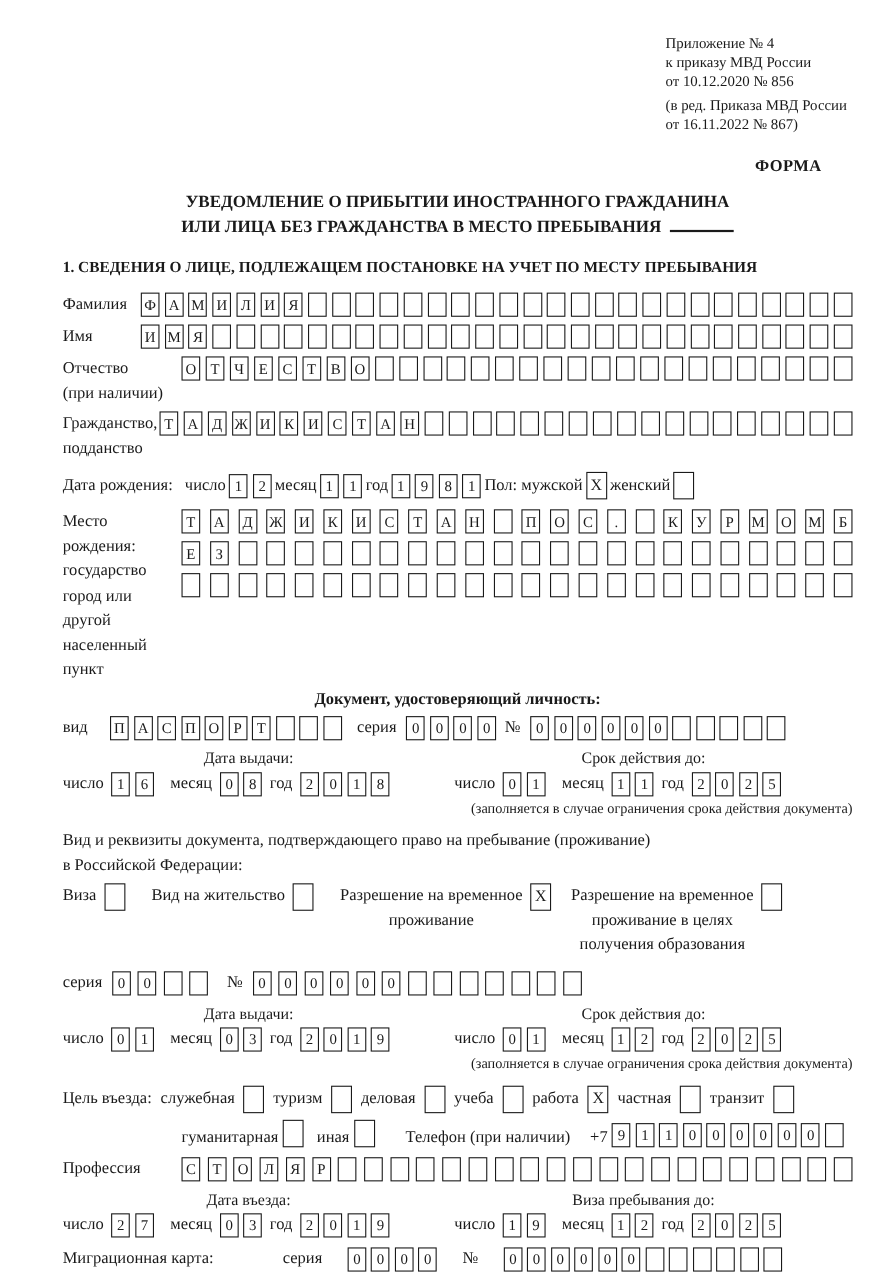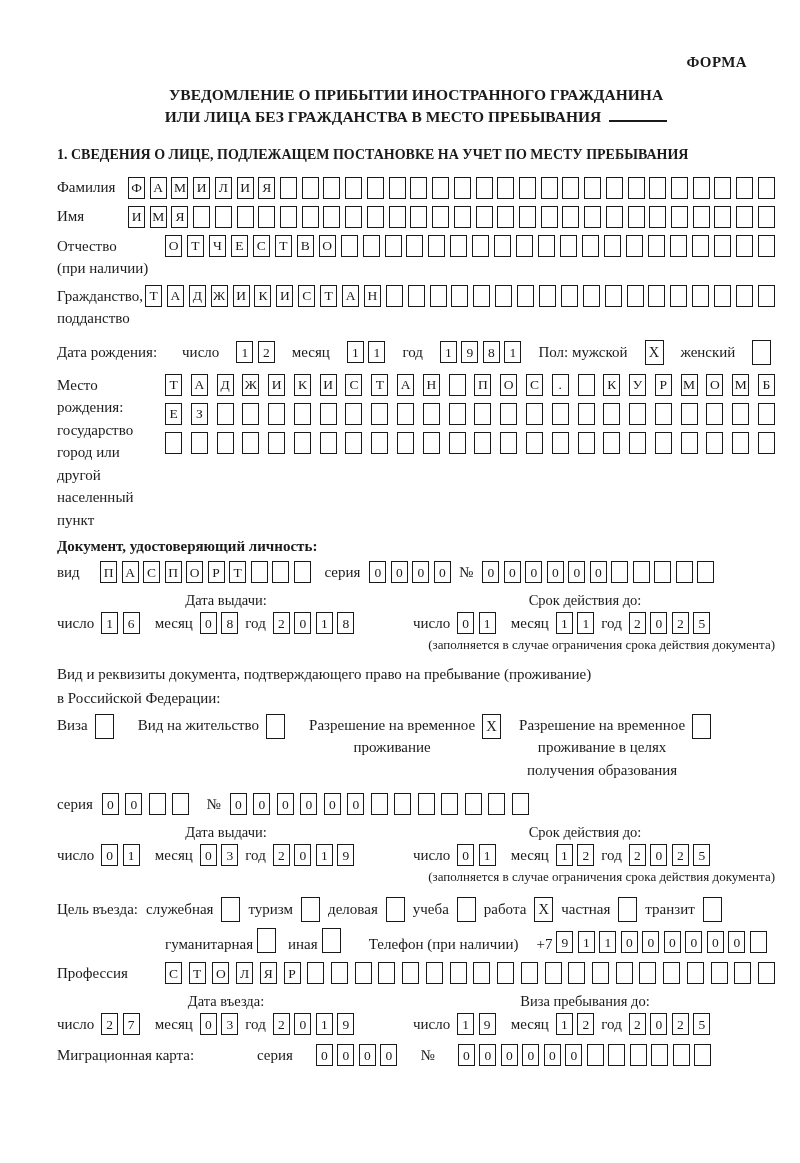--- a/index.html
+++ b/index.html
@@ -31,21 +31,21 @@
   }
   .cb{
     width:19px;height:25px;flex:0 0 19px;box-sizing:border-box;
     border:1.7px solid #1a1a1a;background:#fff;
     display:inline-flex;align-items:center;justify-content:center;
     font-size:14.5px;
   }
   .w71{width:71px;} .w88{width:88px;} .w108{width:108px;} .w43{width:43px;} .w175{width:177px;}
   .mt10{margin-top:10px;} .mt12{margin-top:12px;} .mt14{margin-top:14px;align-items:center;}
   .ml8{margin-left:8px;} .ml14{margin-left:14px;} .ml18{margin-left:18px;} .ml24{margin-left:24px;}
-  .doc-heading{font-weight:bold;margin-top:7px;font-size:15px;}
+  .doc-heading{font-weight:bold;text-align:center;margin-top:7px;font-size:15px;}
   .datesec{display:flex;margin-top:9px;}
   .dcol-l{width:338px;flex:0 0 338px;}
   .dcol-r{flex:1;}
   .dhead{text-align:center;font-size:14.5px;margin-bottom:3px;}
   .dg{display:flex;align-items:center;gap:7px;}
   .dg .mlbl{margin-left:8px;}
   .dnote{font-size:13px;text-align:right;margin-top:3px;white-space:nowrap;}
   .intro{margin-top:10px;line-height:1.55;}
   .optrow{display:flex;align-items:flex-start;margin-top:4px;}
   .opt{display:flex;align-items:flex-start;gap:7px;}
@@ -54,20 +54,27 @@
   .purpose-line{display:flex;align-items:center;gap:8px;margin-top:12px;flex-wrap:nowrap;}
   .purpose-line2{display:flex;align-items:flex-end;gap:4px;margin-top:6px;margin-left:108px;}
   .mig-row{display:flex;align-items:center;margin-top:9px;gap:23px;}
   .birthrows > .cells{margin-bottom:7px;}
 </style>
 </head>
 <body>
 
 <div class="page">
 
+  <div class="annex">
+    <div>Приложение № 4</div>
+    <div>к приказу МВД России</div>
+    <div>от 10.12.2020 № 856</div>
+    <div class="edition">(в ред. Приказа МВД России</div>
+    <div>от 16.11.2022 № 867)</div>
+  </div>
 
   <div class="forma">ФОРМА</div>
 
   <div class="title">
     <div>УВЕДОМЛЕНИЕ О ПРИБЫТИИ ИНОСТРАННОГО ГРАЖДАНИНА</div>
     <div><span>ИЛИ ЛИЦА БЕЗ ГРАЖДАНСТВА В МЕСТО ПРЕБЫВАНИЯ</span><span class="blank-line"></span></div>
   </div>
 
   <div class="sec-heading">1. СВЕДЕНИЯ О ЛИЦЕ, ПОДЛЕЖАЩЕМ ПОСТАНОВКЕ НА УЧЕТ ПО МЕСТУ ПРЕБЫВАНИЯ</div>
 
@@ -211,21 +218,21 @@
         <span class="cell"></span>
         <span class="cell"></span>
         <span class="cell"></span>
         <span class="cell"></span>
         <span class="cell"></span>
         <span class="cell"></span>
         <span class="cell"></span>
       </div>
   </div>
 
-  <div class="row mt10" style="gap:17px">
+  <div class="row mt10" style="gap:3px">
     <span class="lbl">Дата рождения:</span>
     <span class="lbl ml8">число</span>
     <span class="cells g">
         <span class="cell">1</span>
         <span class="cell">2</span>
       </span>
     <span class="lbl">месяц</span>
     <span class="cells g">
         <span class="cell">1</span>
         <span class="cell">1</span>

